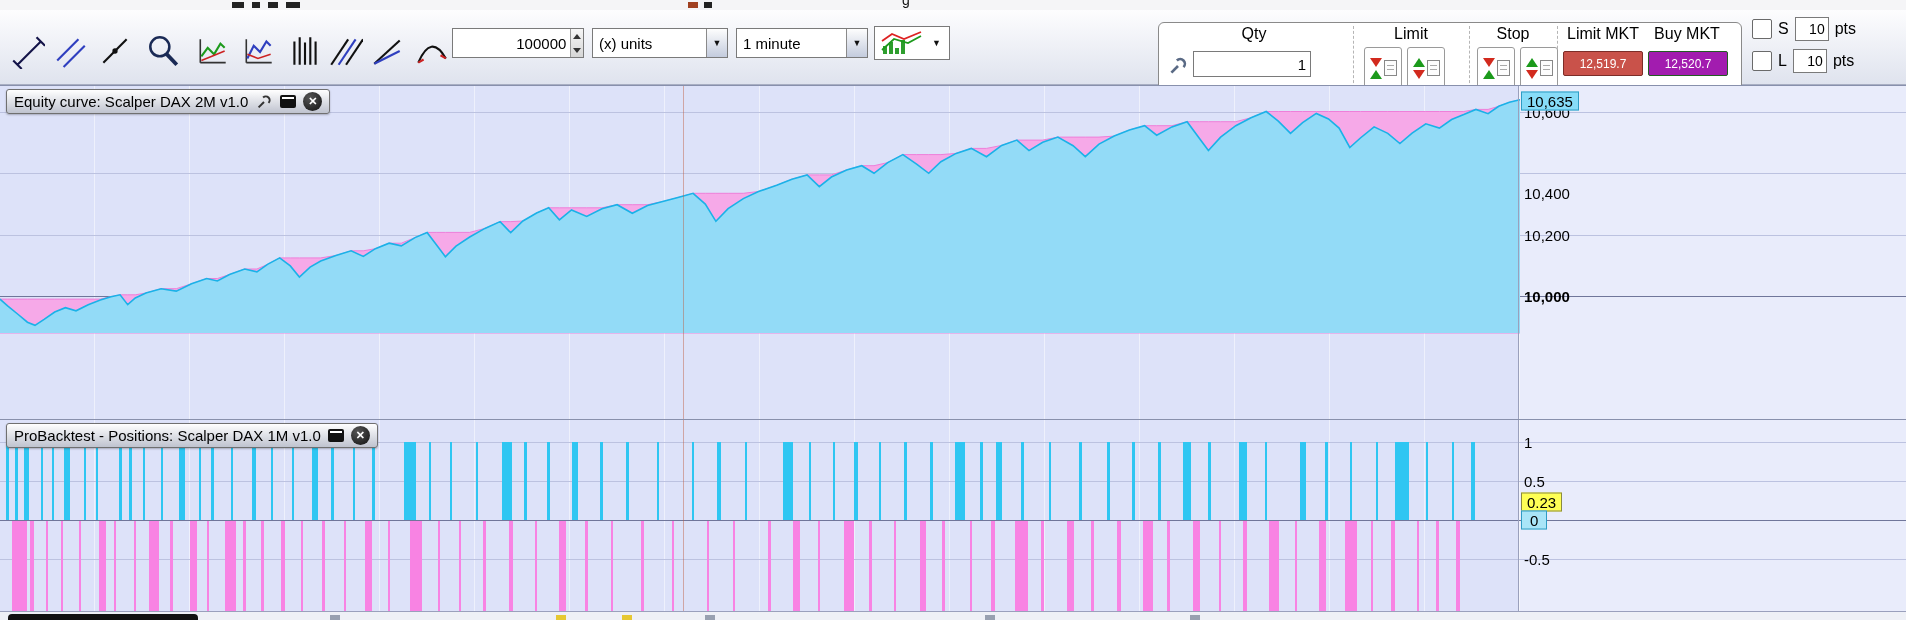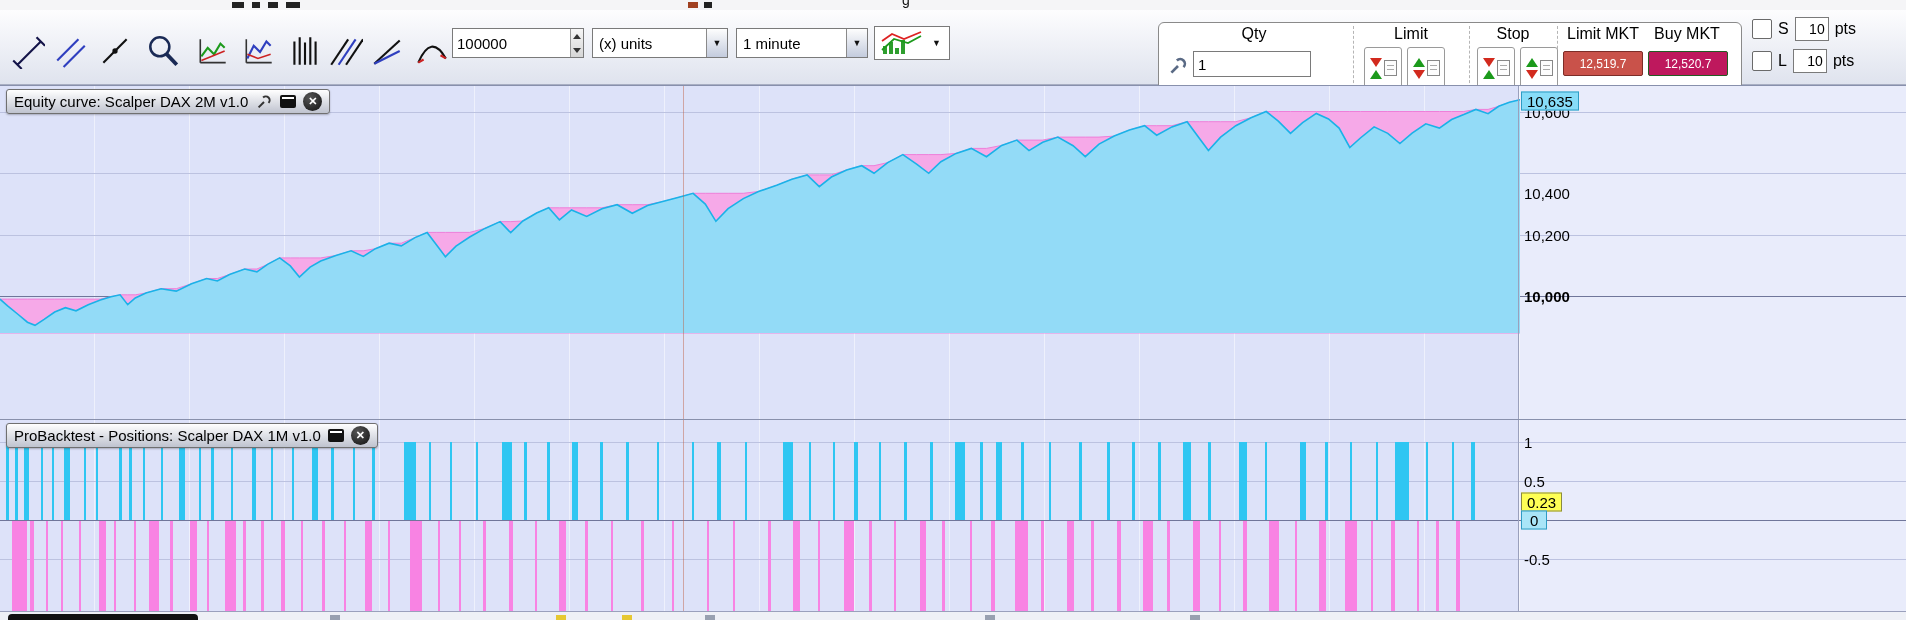--- a/index.html
+++ b/index.html
@@ -9,21 +9,21 @@
   
   #top-sliver { position:absolute; top:0; left:0; width:1906px; height:10px; background:#f5f5f7; overflow:hidden; }
   .sliver-mark { position:absolute; top:2px; height:6px; background:#222; }
   .sliver-text { position:absolute; top:-8px; font-size:14px; color:#111; }
 
   
   #toolbar { position:absolute; top:10px; left:0; width:1906px; height:75px;
              background:linear-gradient(#fdfdfe,#dfe3ee); border-bottom:1px solid #a8aec2; }
   .tool { position:absolute; top:18px; width:42px; height:46px; display:flex; align-items:center; justify-content:center; border-radius:3px; cursor:pointer; }
   .field { position:absolute; background:#fff; border:1px solid #7a7a7a; display:flex; align-items:center; font-size:15px; }
-  .field input { width:100%; height:100%; border:none; outline:none; background:transparent; font:inherit; padding:0 4px; }
+  .field input { width:100%; height:100%; border:none; outline:none; background:transparent; font:inherit; text-align:right; padding:0 4px; }
   .spin { width:14px; align-self:stretch; background:linear-gradient(#f6f6f6,#d6d6d6); border-left:1px solid #999; display:flex; flex-direction:column; }
   .spin span { flex:1; display:flex; align-items:center; justify-content:center; }
   .arrow-up { width:0;height:0;border-left:4px solid transparent;border-right:4px solid transparent;border-bottom:5px solid #333; }
   .arrow-dn { width:0;height:0;border-left:4px solid transparent;border-right:4px solid transparent;border-top:5px solid #333; }
   .dd-label { flex:1; padding-left:6px; white-space:nowrap; }
   .ddbtn { width:21px; align-self:stretch; display:flex; align-items:center; justify-content:center;
            background:linear-gradient(#fdfdfd,#c3cbdd); border-left:1px solid #8a8a8a; }
   .ddbtn::before { content:'▼'; font-size:9px; color:#111; }
 
   
@@ -34,21 +34,21 @@
   .ord-btn { position:absolute; top:24px; width:38px; height:42px; background:#fff; border:1px solid #9a9a9a; border-radius:3px;
              display:flex; align-items:center; justify-content:center; gap:2px; cursor:pointer; }
   .tri-col { display:flex; flex-direction:column; gap:3px; }
   .tri-red { width:0;height:0;border-left:6px solid transparent;border-right:6px solid transparent;border-top:9px solid #d22a1e; }
   .tri-green { width:0;height:0;border-left:6px solid transparent;border-right:6px solid transparent;border-bottom:9px solid #1c9a1c; }
   .doc { width:13px; height:16px; background:#fdfdfd; border:1px solid #888; position:relative; }
   .doc::after { content:''; position:absolute; left:2px; top:4px; right:2px; height:1px; background:#aaa; box-shadow:0 4px 0 #aaa; }
   .mkt-btn { position:absolute; top:28px; width:80px; height:25px; border-radius:2px; color:#fff; font-size:12px;
              display:flex; align-items:center; justify-content:center; cursor:pointer; }
   #sell-mkt { left:404px; background:#c9524a; border:1px solid #7c2d28; }
-  #buy-mkt  { left:489px; background:#be185d; border:1px solid #235c23; }
+  #buy-mkt  { left:489px; background:#a21caf; border:1px solid #235c23; }
 
   .cb-row { position:absolute; left:1752px; height:26px; display:flex; align-items:center; gap:6px; }
   .checkbox { width:20px; height:20px; background:#fff; border:1px solid #6a6a6a; border-radius:2px; cursor:pointer; }
   .cb-label { font-size:16px; color:#000; }
   .pts-box { width:34px; height:24px; background:#fff; border:1px solid #7a7a7a; }
   .pts-box input { width:100%; height:100%; border:none; outline:none; background:transparent; font:inherit; font-size:14px; text-align:right; padding:0 3px; }
 
   
   .panel { position:absolute; left:0; width:1906px; background:#dde2f9; overflow:hidden; border-top:1px solid #8890ac; }
   #equity-panel { top:85px; height:334px; }

